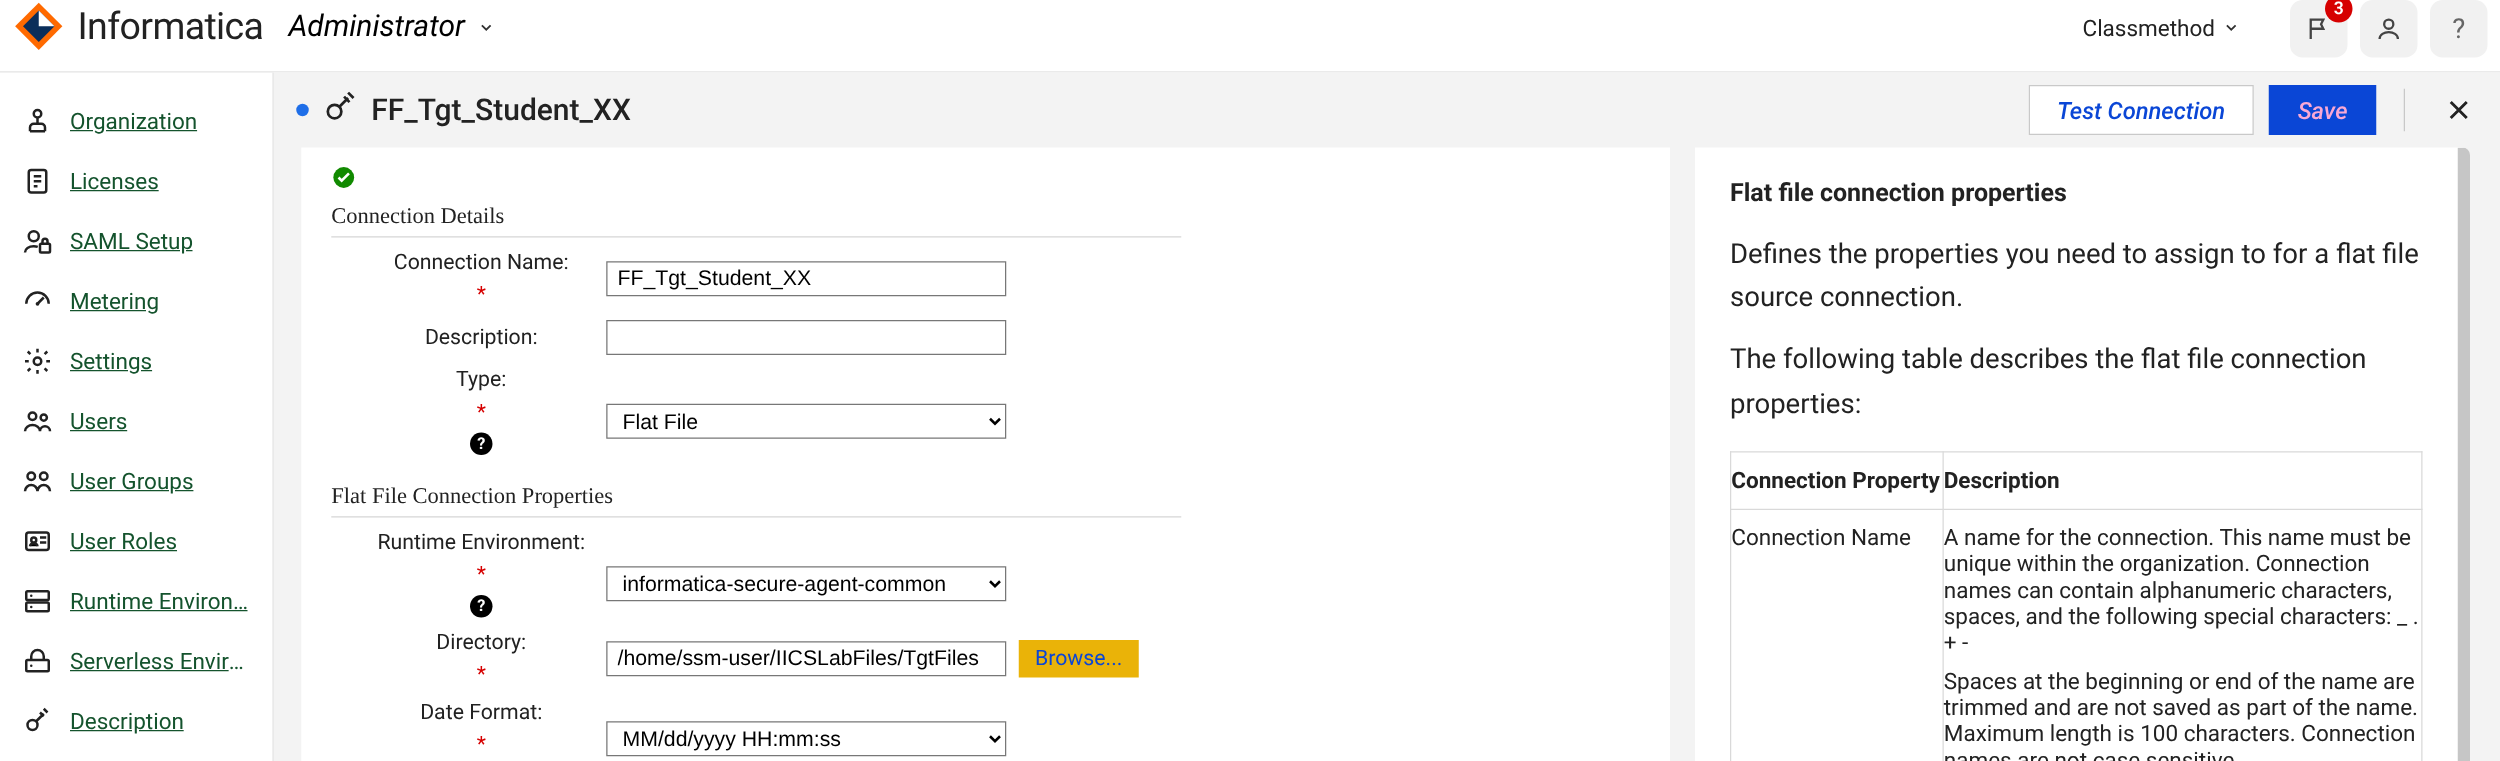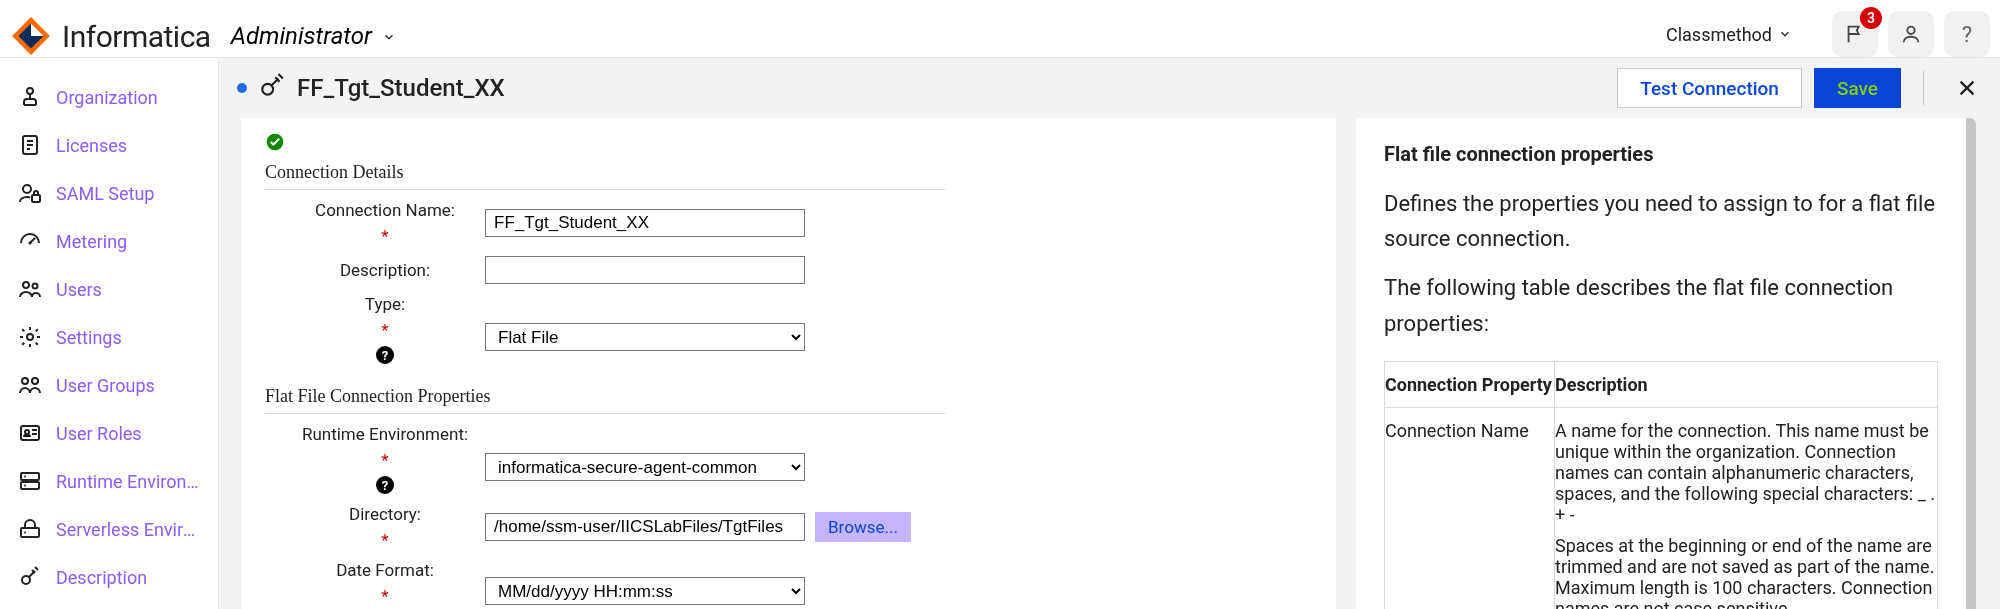--- a/index.html
+++ b/index.html
@@ -1,65 +1,65 @@
 <!DOCTYPE html>
 <html><head>
 <meta charset="utf-8">
 <style>
   * { box-sizing: border-box; margin: 0; padding: 0; }
   body { font-family: -apple-system, BlinkMacSystemFont, "Segoe UI", Roboto, Arial, sans-serif; font-size: 17px; color: #222; background: #fff; }
 
   
-  .topbar { display: flex; align-items: flex-end; justify-content: space-between; height: 58px; padding: 0 10px 0 10px; border-bottom: 1px solid #e3e3e3; }
+  .topbar { display: flex; align-items: flex-start; justify-content: space-between; height: 58px; padding: 0 10px 0 10px; border-bottom: 1px solid #e3e3e3; }
   .topbar-left { display: flex; align-items: center; gap: 10px; }
   .logo-box { width: 42px; height: 42px; display:flex; align-items:center; justify-content:center; }
   .brand { font-size: 30px; font-weight: 400; letter-spacing: -0.5px; }
   .subapp { font-size: 24px; color: #000000; margin-left: 10px; font-style: italic; }
   .subapp-caret { display:inline-block; margin-left:4px; }
 
   .topbar-right { display: flex; align-items: center; gap: 10px; }
   .org-picker { display:flex; align-items:center; gap:6px; font-size:18px; margin-right: 30px; cursor:pointer; }
   .icon-btn { width: 46px; height: 46px; border-radius: 10px; background:#f1f1f1; display:flex; align-items:center; justify-content:center; position:relative; cursor:pointer; }
   .badge { position:absolute; top:-4px; right:-4px; min-width:22px; height:22px; border-radius:11px; background:#d60000; color:#fff; font-size:14px; font-weight:600; display:flex; align-items:center; justify-content:center; }
   .layout { display:flex; min-height: 0; }
   .sidebar { width: 218px; padding: 15px 0; }
-  .side-item { display:flex; align-items:center; gap: 14px; padding: 12px 18px; color:#8b5cf6; font-size:18px; cursor:pointer; }
+  .side-item { display:flex; align-items:center; gap: 14px; padding: 12px 18px; color:#14532d; font-size:18px; cursor:pointer;text-decoration:underline; }
   .side-item svg { flex: 0 0 24px; }
   .side-item .label { white-space: nowrap; overflow:hidden; text-overflow:ellipsis; }
 
   .workspace { flex:1; display:flex; flex-direction:column; border-left:1px solid #e6e6e6; background:#f3f3f3; }
   .pagebar { height: 60px; display:flex; align-items:center; justify-content:space-between; padding: 0 18px; }
   .pagebar-left { display:flex; align-items:center; gap:12px; }
   .dirty-dot { width:10px; height:10px; border-radius:50%; background:#1e6ee8; }
   .page-title { font-size:24px; font-weight:500; }
 
   .pagebar-right { display:flex; align-items:center; gap:12px; }
-  .btn { height:40px; padding: 0 22px; border-radius:0; font-size:19px; font-weight:500; display:flex; align-items:center; justify-content:center; cursor:pointer; border:1px solid transparent; }
+  .btn { height:40px; padding: 0 22px; border-radius:0; font-size:19px; font-weight:500; display:flex; align-items:center; justify-content:center; cursor:pointer; border:1px solid transparent;font-style:italic; }
   .btn-secondary { background:#fff; border:1px solid #c9c9c9; color:#0a46d6; }
-  .btn-primary { background:#0a46d6; color:#84cc16; }
+  .btn-primary { background:#0a46d6; color:#f9a8d4; }
   .close-x { width:30px; height:30px; display:flex; align-items:center; justify-content:center; cursor:pointer; margin-left:10px; }
   .vdiv { width:1px; height:34px; background:#c8c8c8; margin: 0 6px 0 10px; }
 
   .content-row { flex:1; display:flex; gap:20px; padding: 0 0 0 22px; min-height:0; }
   .panel { background:#fff; }
   .panel-left { flex: 1 1 auto; padding: 14px 24px 20px 24px; }
   .panel-right { flex: 0 0 620px; padding: 24px 28px 20px 28px; margin-right: 24px; border-right: 10px solid #c6c6c6; border-radius: 0 6px 6px 0; }
 
   .success-banner { display:flex; align-items:center; gap:8px; color:#118a00; font-size:17px; margin-bottom: 6px; }
   .section-h { font-family: Georgia, 'Times New Roman', serif; font-size:18px; margin: 10px 0 6px; }
   .hr { border:none; border-top:1px solid #d6d6d6; margin-bottom: 10px; width: 680px; max-width:100%; }
 
   .form-row { display:flex; align-items:center; margin-bottom: 10px; }
   .form-row .lbl { width: 220px; padding-left: 20px; font-size:17px; display:flex; align-items:center; gap:6px;flex-direction:column; }
   .req { color:#d60000; }
   .help-dot { width:18px; height:18px; border-radius:50%; background:#000; color:#fff; font-size:13px; font-weight:700; display:inline-flex; align-items:center; justify-content:center; }
   .input, .select { border:1px solid #777; font-size:17px; padding: 2px 8px; height: 28px; }
   .input { width: 320px; }
   .select { width: 320px; background:#fff; appearance: menulist; margin-top: 16px; }
-  .browse { margin-left:10px; color:#0a46d6; padding:4px 12px; background:#c4b5fd; border:1px solid transparent; cursor:pointer; font-size:17px; }
+  .browse { margin-left:10px; color:#0a46d6; padding:4px 12px; background:#eab308; border:1px solid transparent; cursor:pointer; font-size:17px; }
 
   .right-h { font-size:20px; font-weight:700; margin-bottom: 20px; }
   .right-p { font-size:22px; line-height:1.6; margin-bottom: 14px; }
   table.props { border-collapse: collapse; width: 100%; margin-top: 20px; font-size:18px; }
   table.props th, table.props td { border:1px solid #d9d9d9; text-align:left; vertical-align:top; padding: 12px 0; }
   table.props th { font-weight:700; }
   table.props td.col1 { width: 170px; }
 </style>
 </head>
 <body>
@@ -139,32 +139,32 @@
     <div class="side-item">
       <svg width="24" height="24" viewBox="0 0 24 24">
           <path d="M3 14a9 9 0 0118 0" fill="none" stroke="#222" stroke-width="2"></path>
           <path d="M12 14l5-5" stroke="#222" stroke-width="2"></path>
           <circle cx="12" cy="14" r="1.5" fill="#222"></circle>
         </svg>
       <span class="label">Metering</span>
     </div>
     <div class="side-item">
       <svg width="24" height="24" viewBox="0 0 24 24">
+          <circle cx="12" cy="12" r="3" fill="none" stroke="#222" stroke-width="2"></circle>
+          <path d="M12 2v3M12 19v3M4.2 4.2l2.1 2.1M17.7 17.7l2.1 2.1M2 12h3M19 12h3M4.2 19.8l2.1-2.1M17.7 6.3l2.1-2.1" stroke="#222" stroke-width="2"></path>
+        </svg>
+      <span class="label">Settings</span>
+    </div>
+    <div class="side-item">
+      <svg width="24" height="24" viewBox="0 0 24 24">
           <circle cx="8" cy="8" r="3" fill="none" stroke="#222" stroke-width="2"></circle>
           <circle cx="17" cy="9" r="2.5" fill="none" stroke="#222" stroke-width="2"></circle>
           <path d="M2 20c0-3 3-5 6-5s6 2 6 5M14 20c0-2.5 2-4 4-4s4 1.5 4 4" fill="none" stroke="#222" stroke-width="2"></path>
         </svg>
       <span class="label">Users</span>
-    </div>
-    <div class="side-item">
-      <svg width="24" height="24" viewBox="0 0 24 24">
-          <circle cx="12" cy="12" r="3" fill="none" stroke="#222" stroke-width="2"></circle>
-          <path d="M12 2v3M12 19v3M4.2 4.2l2.1 2.1M17.7 17.7l2.1 2.1M2 12h3M19 12h3M4.2 19.8l2.1-2.1M17.7 6.3l2.1-2.1" stroke="#222" stroke-width="2"></path>
-        </svg>
-      <span class="label">Settings</span>
     </div>
     <div class="side-item">
       <svg width="24" height="24" viewBox="0 0 24 24">
           <circle cx="7" cy="8" r="3" fill="none" stroke="#222" stroke-width="2"></circle>
           <circle cx="17" cy="8" r="3" fill="none" stroke="#222" stroke-width="2"></circle>
           <path d="M2 20c0-3 2.5-5 5-5s5 2 5 5M12 20c0-3 2.5-5 5-5s5 2 5 5" fill="none" stroke="#222" stroke-width="2"></path>
         </svg>
       <span class="label">User Groups</span>
     </div>
     <div class="side-item">

